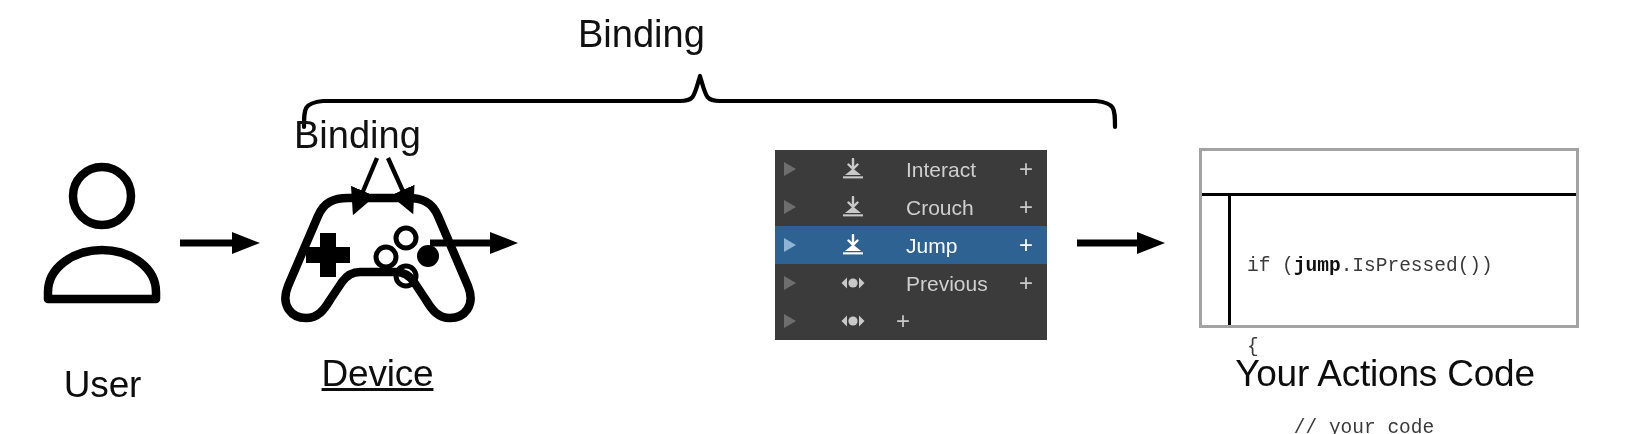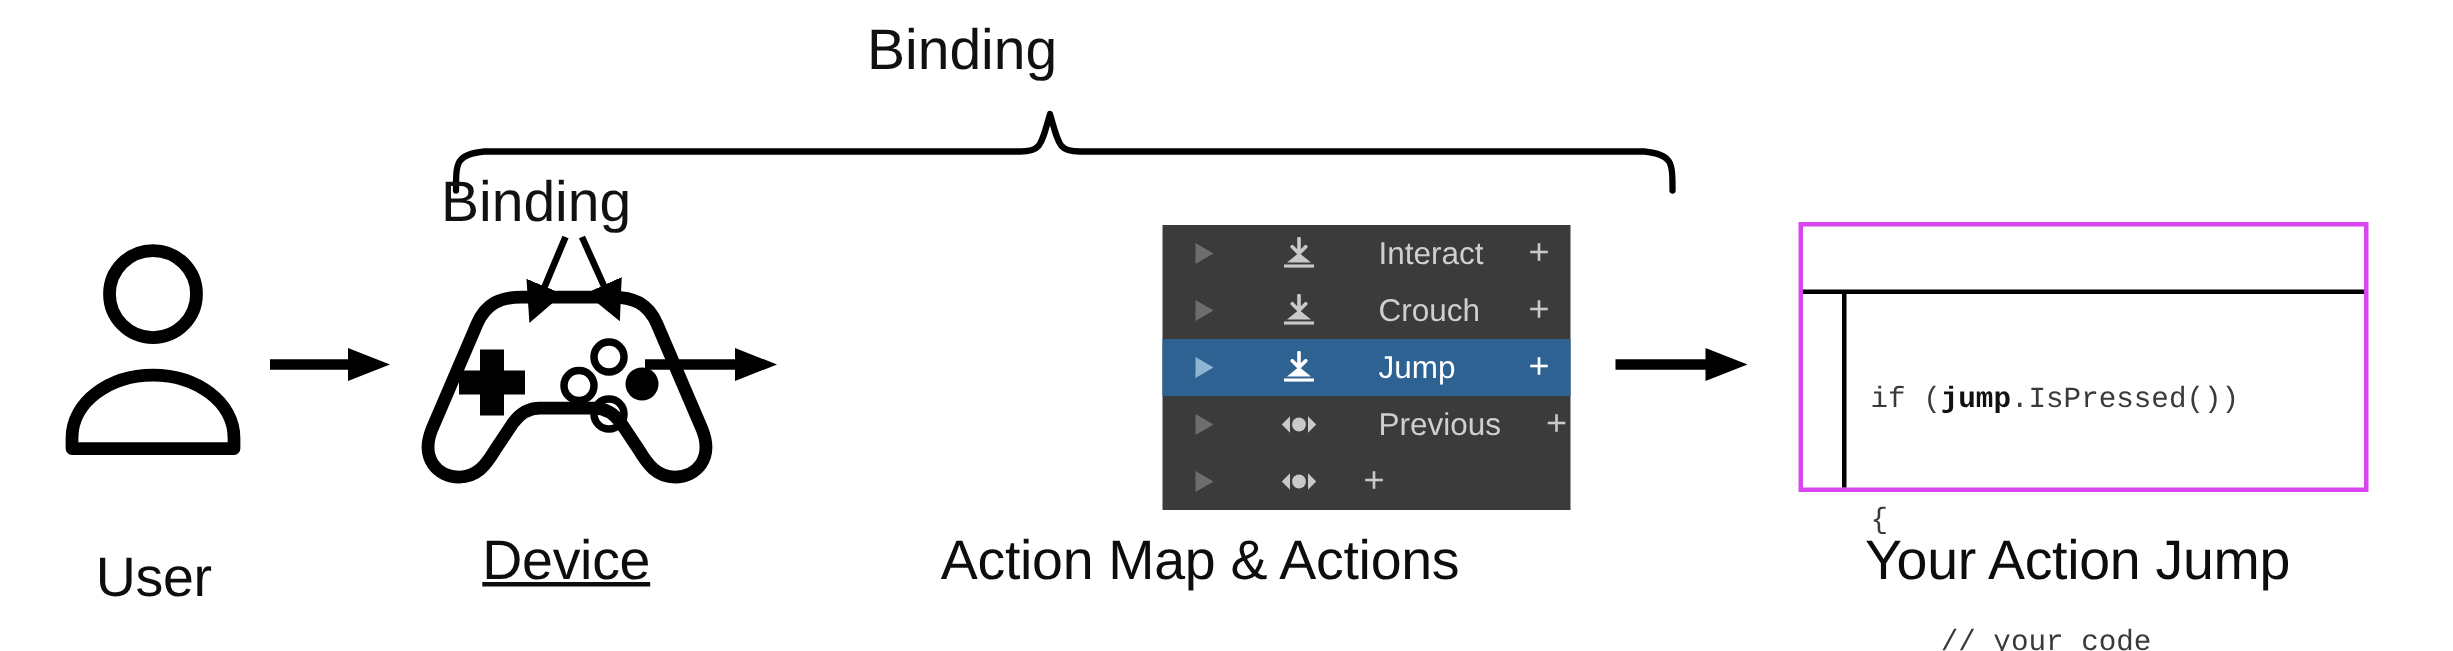--- a/index.html
+++ b/index.html
@@ -92,21 +92,21 @@
     left: 775px;
     top: 150px;
     width: 272px;
     background: #3b3b3b;
   }
   .act-row {
     height: 38px;
     display: flex;
     align-items: center;
     box-sizing: border-box;
-    padding: 0 14px 0 22px;
+    padding: 0 14px 0 9px;
     gap: 30px;
   }
   .act-row.selected { background: #2d6293; }
   .act-row .act-label {
     font-family: "Liberation Sans", sans-serif;
     font-size: 21px;
     color: #cfcfcf;
     line-height: 1;
     flex: 1 1 auto;
     margin-left: 10px;
@@ -134,21 +134,21 @@
 
   .act-icon { flex: 0 0 auto; width: 26px; height: 22px; display:block; }
 
   
   .code-win {
     position: absolute;
     left: 1199px;
     top: 148px;
     width: 380px;
     height: 180px;
-    border: 3px solid #d946ef;
+    border: 3px solid #a3a3a3;
     box-sizing: border-box;
     background: #ffffff;
     text-decoration: underline;
   }
   .code-titlebar {
     height: 45px;
     border-bottom: 3px solid #000;
     box-sizing: border-box;
   }
   .code-gutter {
@@ -315,17 +315,16 @@
       <div><span>{</span></div>
       <div><span>    // your code</span></div>
       
     </div>
   </div>
 
   <div class="caption" style="left:0px; top:366px; width:205px;">User</div>
 
   <div class="caption" style="left:270px; top:355px; width:215px;text-decoration:underline;">Device</div>
 
-  <div class="caption" style="left:565px; top:355px; width:470px;">Action Map &amp; Actions</div>
-
-  <div class="caption" style="left:1160px; top:355px; width:450px;">Your Action Jump</div>
+
+  <div class="caption" style="left:1160px; top:355px; width:450px;">Your Actions Code</div>
 
 </div>
 
 </body></html>

